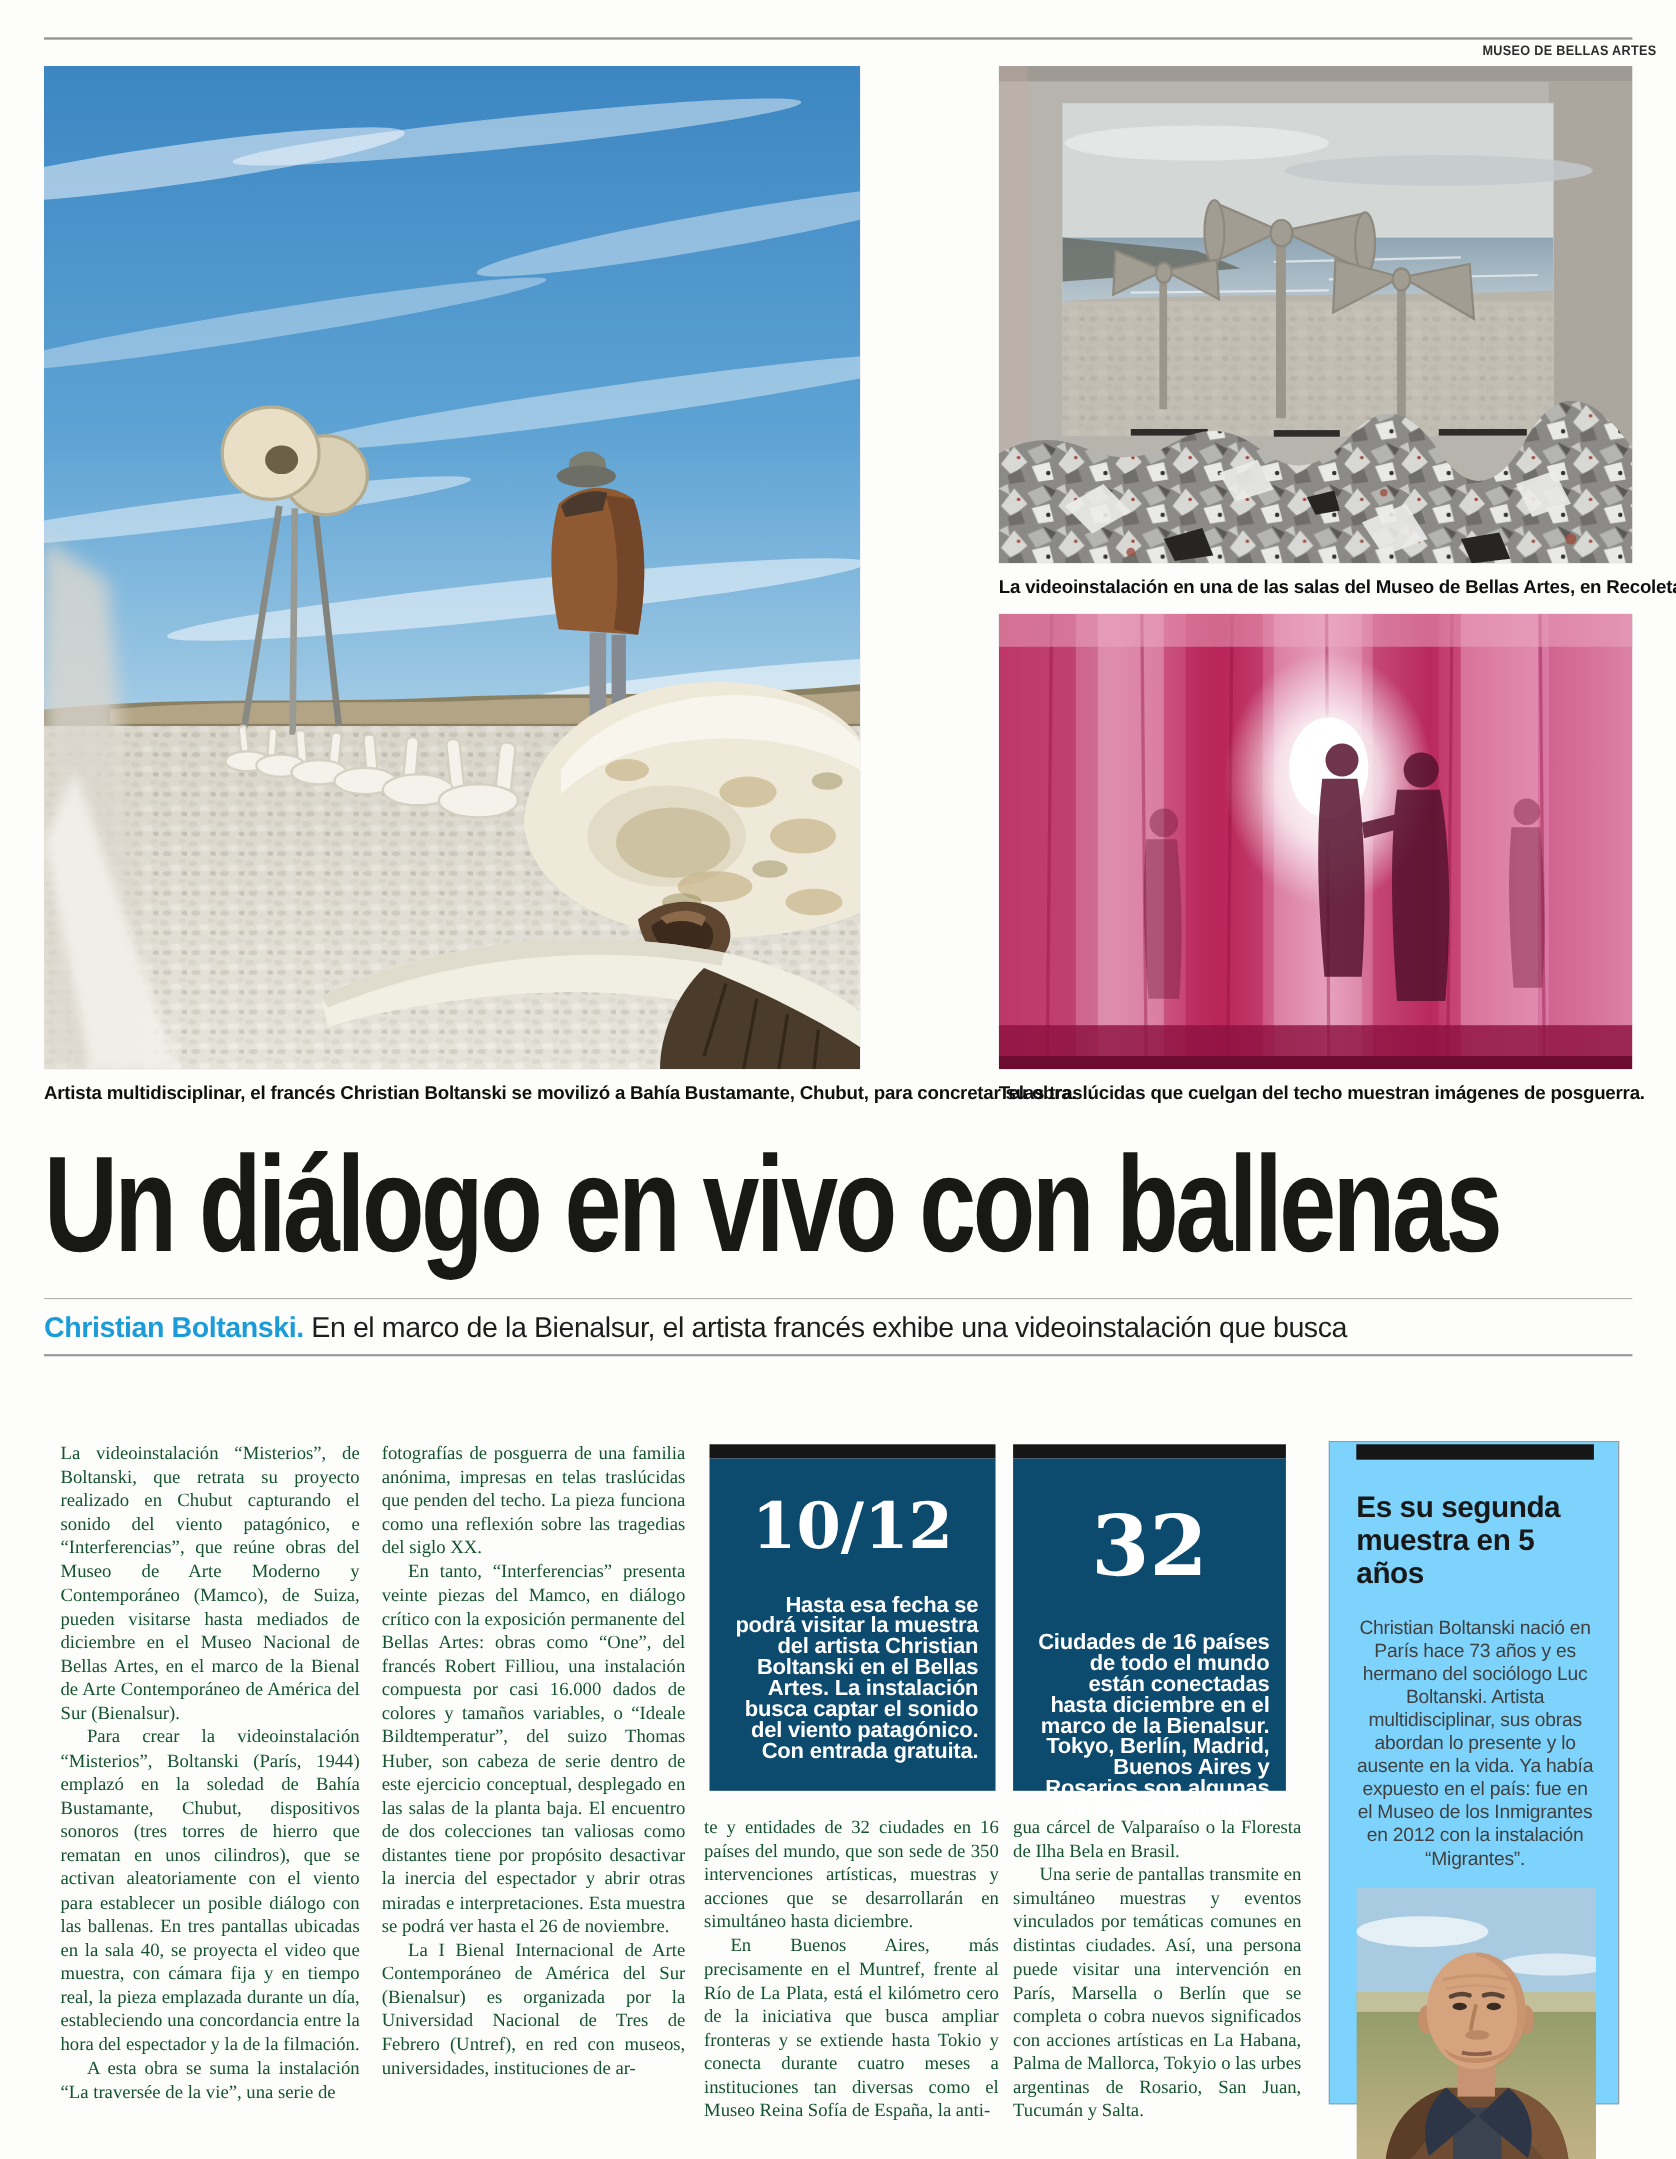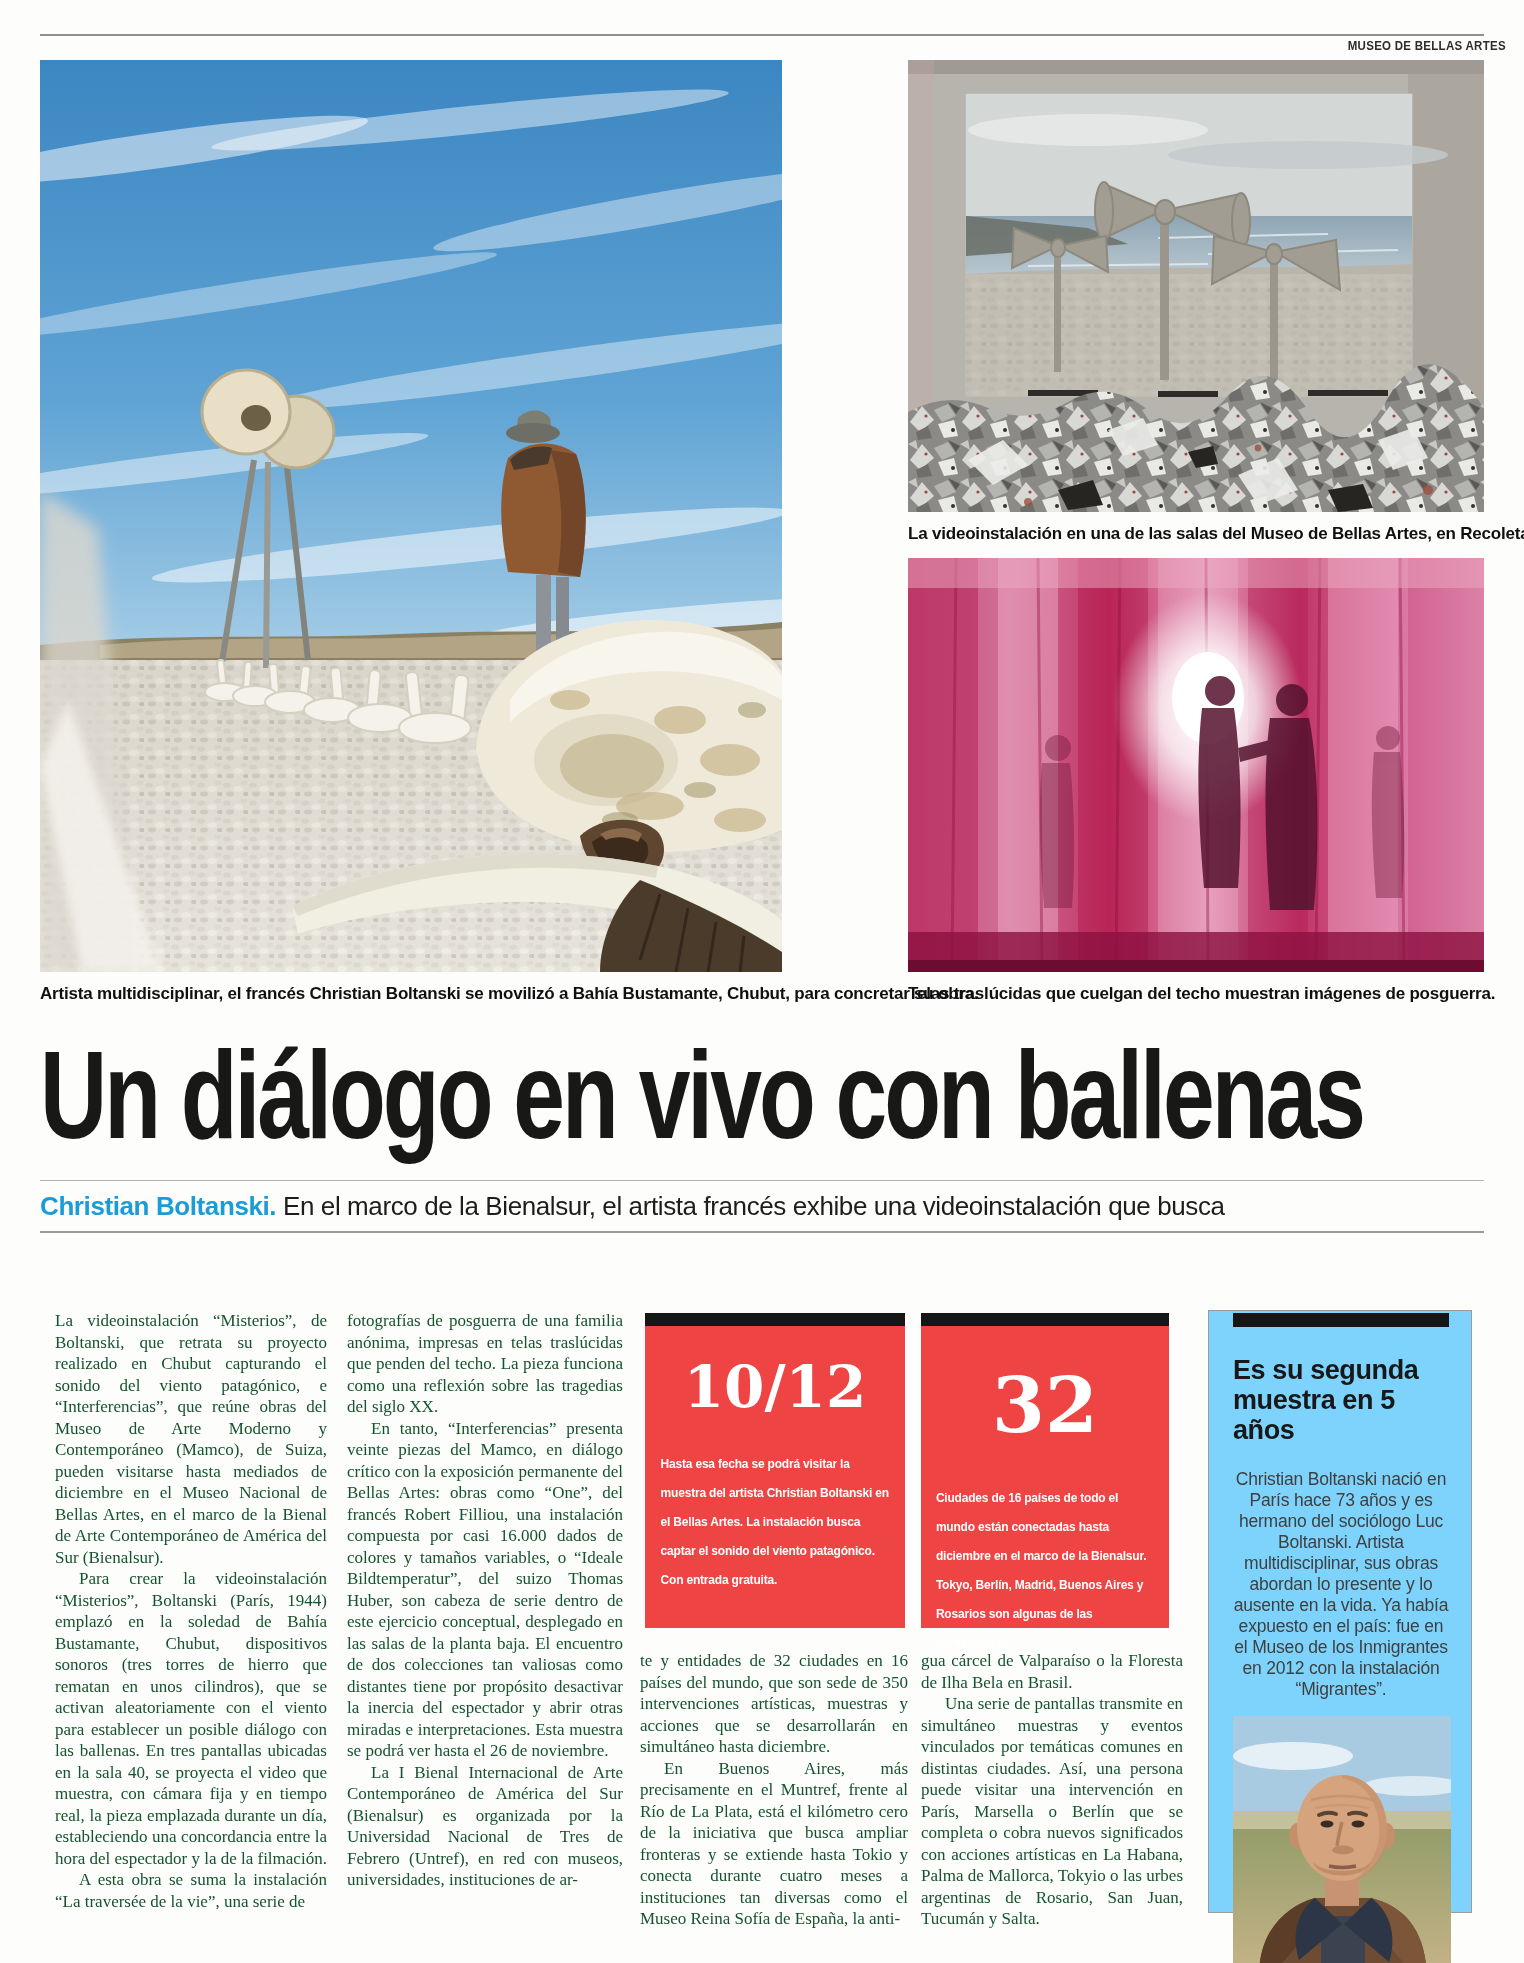--- a/index.html
+++ b/index.html
@@ -32,25 +32,25 @@
   .col p:first-child{text-indent:0;}
   .col-1{left:55px;width:272px;}
   .col-2{left:347px;width:276px;}
   .col-3{left:640px;width:268px;top:1650px;}
   .col-4{left:921px;width:262px;top:1650px;font-family:Liberation Serif, serif;}
 
   .statbox{position:absolute;top:1313px;}
   .statbox-1{left:645px;width:260px;}
   .statbox-2{left:921px;width:248px;}
   .statbar{height:13px;background:#161616;}
-  .statblue{height:302px;background:#ef4444;display:flex;flex-direction:column;align-items:center;padding-top:32px;box-sizing:border-box;}
+  .statblue{height:302px;background:#0c4a6e;display:flex;flex-direction:column;align-items:center;padding-top:32px;box-sizing:border-box;}
   .statnum{font-family:"DejaVu Serif",serif;font-weight:bold;color:#ffffff;line-height:1;}
   .statnum-1{font-size:58px;margin-bottom:34px;}
   .statnum-2{font-size:76px;margin-top:10px;margin-bottom:40px;}
-  .stattext{width:88%;text-align:left;color:#ffffff;font-weight:bold;font-size:12px;line-height:29px;letter-spacing:-.2px;}
+  .stattext{width:88%;text-align:right;color:#ffffff;font-weight:bold;font-size:20px;line-height:19px;letter-spacing:-.2px;}
 
   .sidebar{position:absolute;left:1208px;top:1310px;width:264px;height:603px;border:1px solid #9b9b9b;box-sizing:border-box;background:#7dd3fc;padding:2px 22px 0 24px;}
   .sidebar-bar{height:14px;background:#161616;}
   .sidebar-title{margin-top:28px;font-size:27px;line-height:30px;font-weight:bold;letter-spacing:-.4px;color:#181818;}
   .sidebar-body{margin-top:24px;font-size:17.5px;line-height:21px;letter-spacing:-.2px;color:#3f3f3f;text-align:center;}
   .sidebar-photo{margin-top:16px;width:218px;height:260px;overflow:hidden;}
   .sidebar-photo svg{display:block;width:100%;height:100%;}
 </style>
 </head>
 <body>

